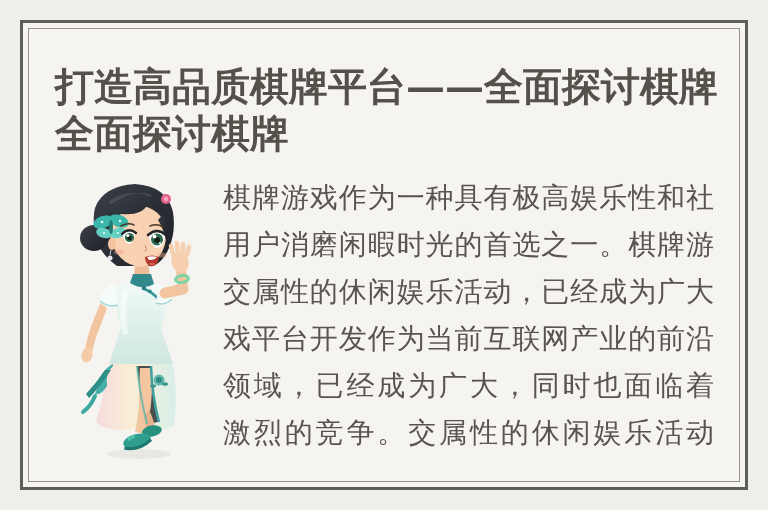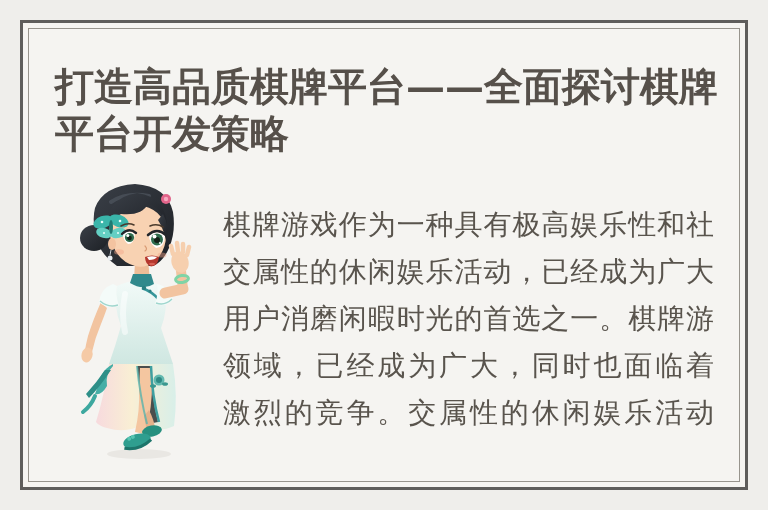--- a/index.html
+++ b/index.html
@@ -28,21 +28,21 @@
     color: #56504a;
     font-family: "DejaVu Serif", "Liberation Serif", serif;
     font-weight: 700;
     font-size: 39px;
     line-height: 47px;
     letter-spacing: 0px;
   }
   .title .tline { display: block; white-space: nowrap; }
   .content-row {
     display: flex;
-    align-items: center;
+    align-items: flex-start;
     margin-top: 17px;
   }
   .figure {
     flex: none;
     width: 160px;
     height: 288px;
     position: relative;
   }
   .figure svg { display: block; width: 160px; height: 288px; }
   .bodytext {
@@ -63,21 +63,21 @@
 </style>
 </head>
 <body>
 
 <div class="page">
   <div class="frame-outer">
     <div class="frame-inner">
 
       <h1 class="title">
         <span class="tline">打造高品质棋牌平台——全面探讨棋牌</span>
-        <span class="tline">平台开发策略</span>
+        <span class="tline">全面探讨棋牌</span>
       </h1>
 
       <div class="content-row">
 
         <div class="figure">
           <svg viewBox="0 0 160 288" xmlns="http://www.w3.org/2000/svg">
             <defs>
               <linearGradient id="hairG" x1="0" y1="0" x2="1" y2="1">
                 <stop offset="0" stop-color="#3a3f47"></stop>
                   <stop offset="1" stop-color="#1d2025"></stop>
@@ -216,22 +216,23 @@
                 <path d="M 68 271 Q 82 277 96 269" stroke="#1d756b" stroke-width="3" fill="none"></path>
                 <circle cx="75" cy="263" r="2" fill="#56c4b2"></circle>
                 <circle cx="79" cy="262" r="2" fill="#56c4b2"></circle>
               </g>
             </g>
           </svg>
         </div>
 
         <div class="bodytext">
           <div class="bline">棋牌游戏作为一种具有极高娱乐性和社</div>
+          <div class="bline">用户消磨闲暇时光的首选之一。棋牌游</div>
           <div class="bline">交属性的休闲娱乐活动，已经成为广大</div>
-          <div class="bline">用户消磨闲暇时光的首选之一。棋牌游</div>
+          <div class="bline">戏平台开发作为当前互联网产业的前沿</div>
           <div class="bline">领域，已经成为广大，同时也面临着</div>
           <div class="bline">激烈的竞争。交属性的休闲娱乐活动</div>
         </div>
 
       </div>
     </div>
   </div>
 </div>
 
 </body></html>

